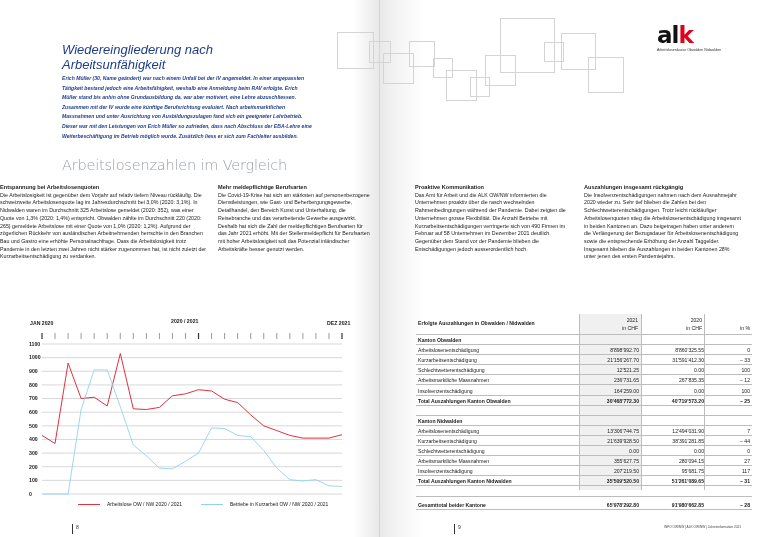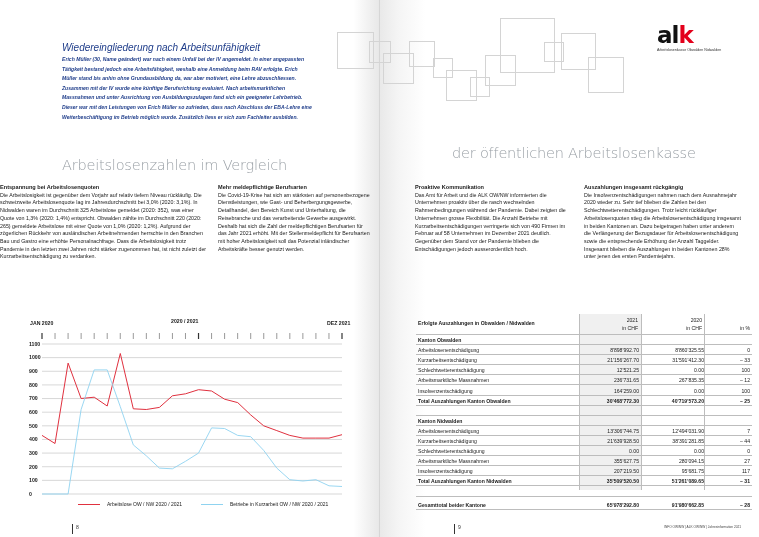--- a/index.html
+++ b/index.html
@@ -7,21 +7,21 @@
   body { font-family: "Liberation Sans", sans-serif; color: #1a1a1a; position: relative; }
 
   .page { position: absolute; top: 0; height: 537px; background: #ffffff; }
   .page-left { left: 0; width: 380px; background: linear-gradient(to right, #ffffff 0%, #ffffff 93%, #f1f1f1 97%, #e7e7e7 100%); }
   .page-right { left: 380px; width: 379px; background: linear-gradient(to right, #e9e9e9 0%, #f5f5f5 5%, #ffffff 12%, #ffffff 100%); }
   .gutter { position: absolute; left: 379px; top: 0; width: 1px; height: 537px; background: #d6d6d6; }
 
   .deco { position: absolute; border: 1px solid #d4d4d4; }
 
   .story { position: absolute; left: 62px; top: 42px; width: 250px; color: #1f3d8a; font-style: italic; }
-  .story h3 { font-size: 10px; font-weight: normal; margin-bottom: 2px; color: #1f3d8a; }
+  .story h3 { font-size: 13px; font-weight: normal; margin-bottom: 2px; color: #1f3d8a; }
   .story p { font-size: 5.1px; line-height: 9.6px; font-weight: bold; }
 
   .section-title { position: absolute; font-family: "DejaVu Sans", sans-serif; color: #9aa0a6; font-weight: 300; font-size: 14.5px; line-height: 17px; letter-spacing: -0.2px; }
 
   .col { position: absolute; font-size: 5.3px; line-height: 7.7px; color: #1a1a1a; }
   .col h4 { font-size: 5.6px; font-weight: bold; line-height: 7.7px; }
 
   
   .chart { position: absolute; left: 0; top: 310px; width: 380px; height: 200px; }
   .chart svg { position: absolute; left: 0; top: 0; }
@@ -202,21 +202,20 @@
 </div>
 
 <div class="page-num" style="left:72px;top:524px;">8</div>
 
 <div class="logo">
   <div class="logo-word"><span>al</span><span class="k">k</span></div>
   <div class="logo-sub">Arbeitslosenkasse Obwalden Nidwalden</div>
 </div>
 
 <div class="section-title" style="left:452px;top:145px;">
-  <div>der öffentlichen Arbeitslosenkasse</div>
 </div>
 
 <div class="col" style="left:415px;top:184px;width:160px;">
   <h4>Proaktive Kommunikation</h4>
   <div>Das Amt für Arbeit und die ALK OW/NW informierten die Unternehmen proaktiv über die rasch wechselnden Rahmenbedingungen während der Pandemie. Dabei zeigten die Unternehmen grosse Flexibilität. Die Anzahl Betriebe mit Kurzarbeitsentschädigungen verringerte sich von 490 Firmen im Februar auf 58 Unternehmen im Dezember 2021 deutlich. Gegenüber dem Stand vor der Pandemie blieben die Entschädigungen jedoch ausserordentlich hoch.</div>
 </div>
 <div class="col" style="left:584px;top:184px;width:158px;">
   <h4>Auszahlungen insgesamt rückgängig</h4>
   <div>Die Insolvenzentschädigungen nahmen nach dem Ausnahmejahr 2020 wieder zu. Sehr tief blieben die Zahlen bei den Schlechtwetterentschädigungen. Trotz leicht rückläufiger Arbeitslosenquoten stieg die Arbeitslosenentschädigung insgesamt in beiden Kantonen an. Dazu beigetragen haben unter anderem die Verlängerung der Bezugsdauer für Arbeitslosenentschädigung sowie die entsprechende Erhöhung der Anzahl Taggelder. Insgesamt blieben die Auszahlungen in beiden Kantonen 28% unter jenen des ersten Pandemiejahrs.</div>
 </div>

